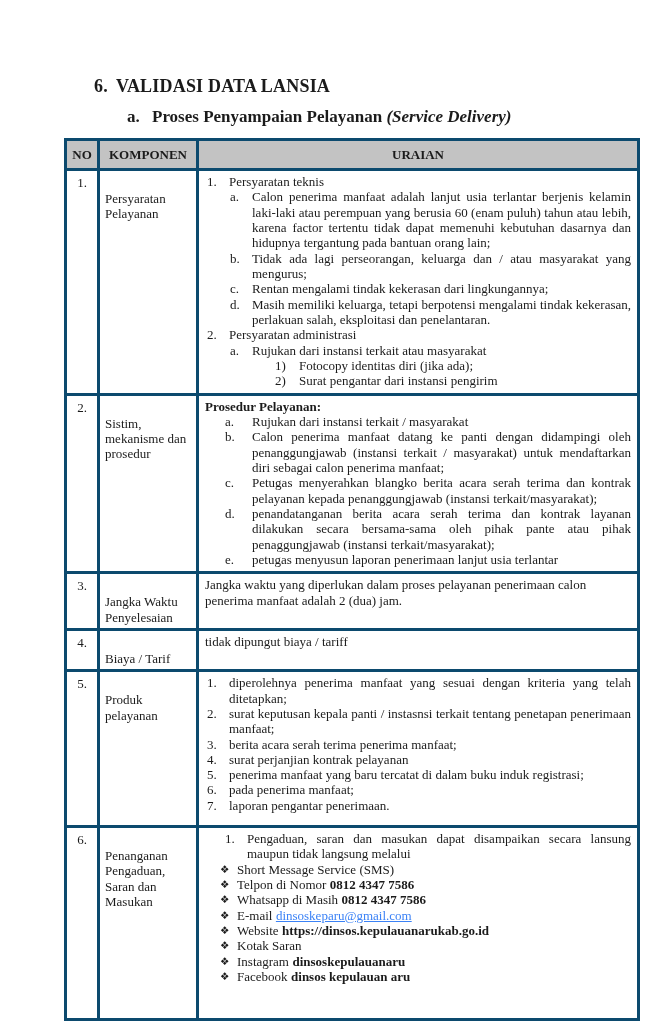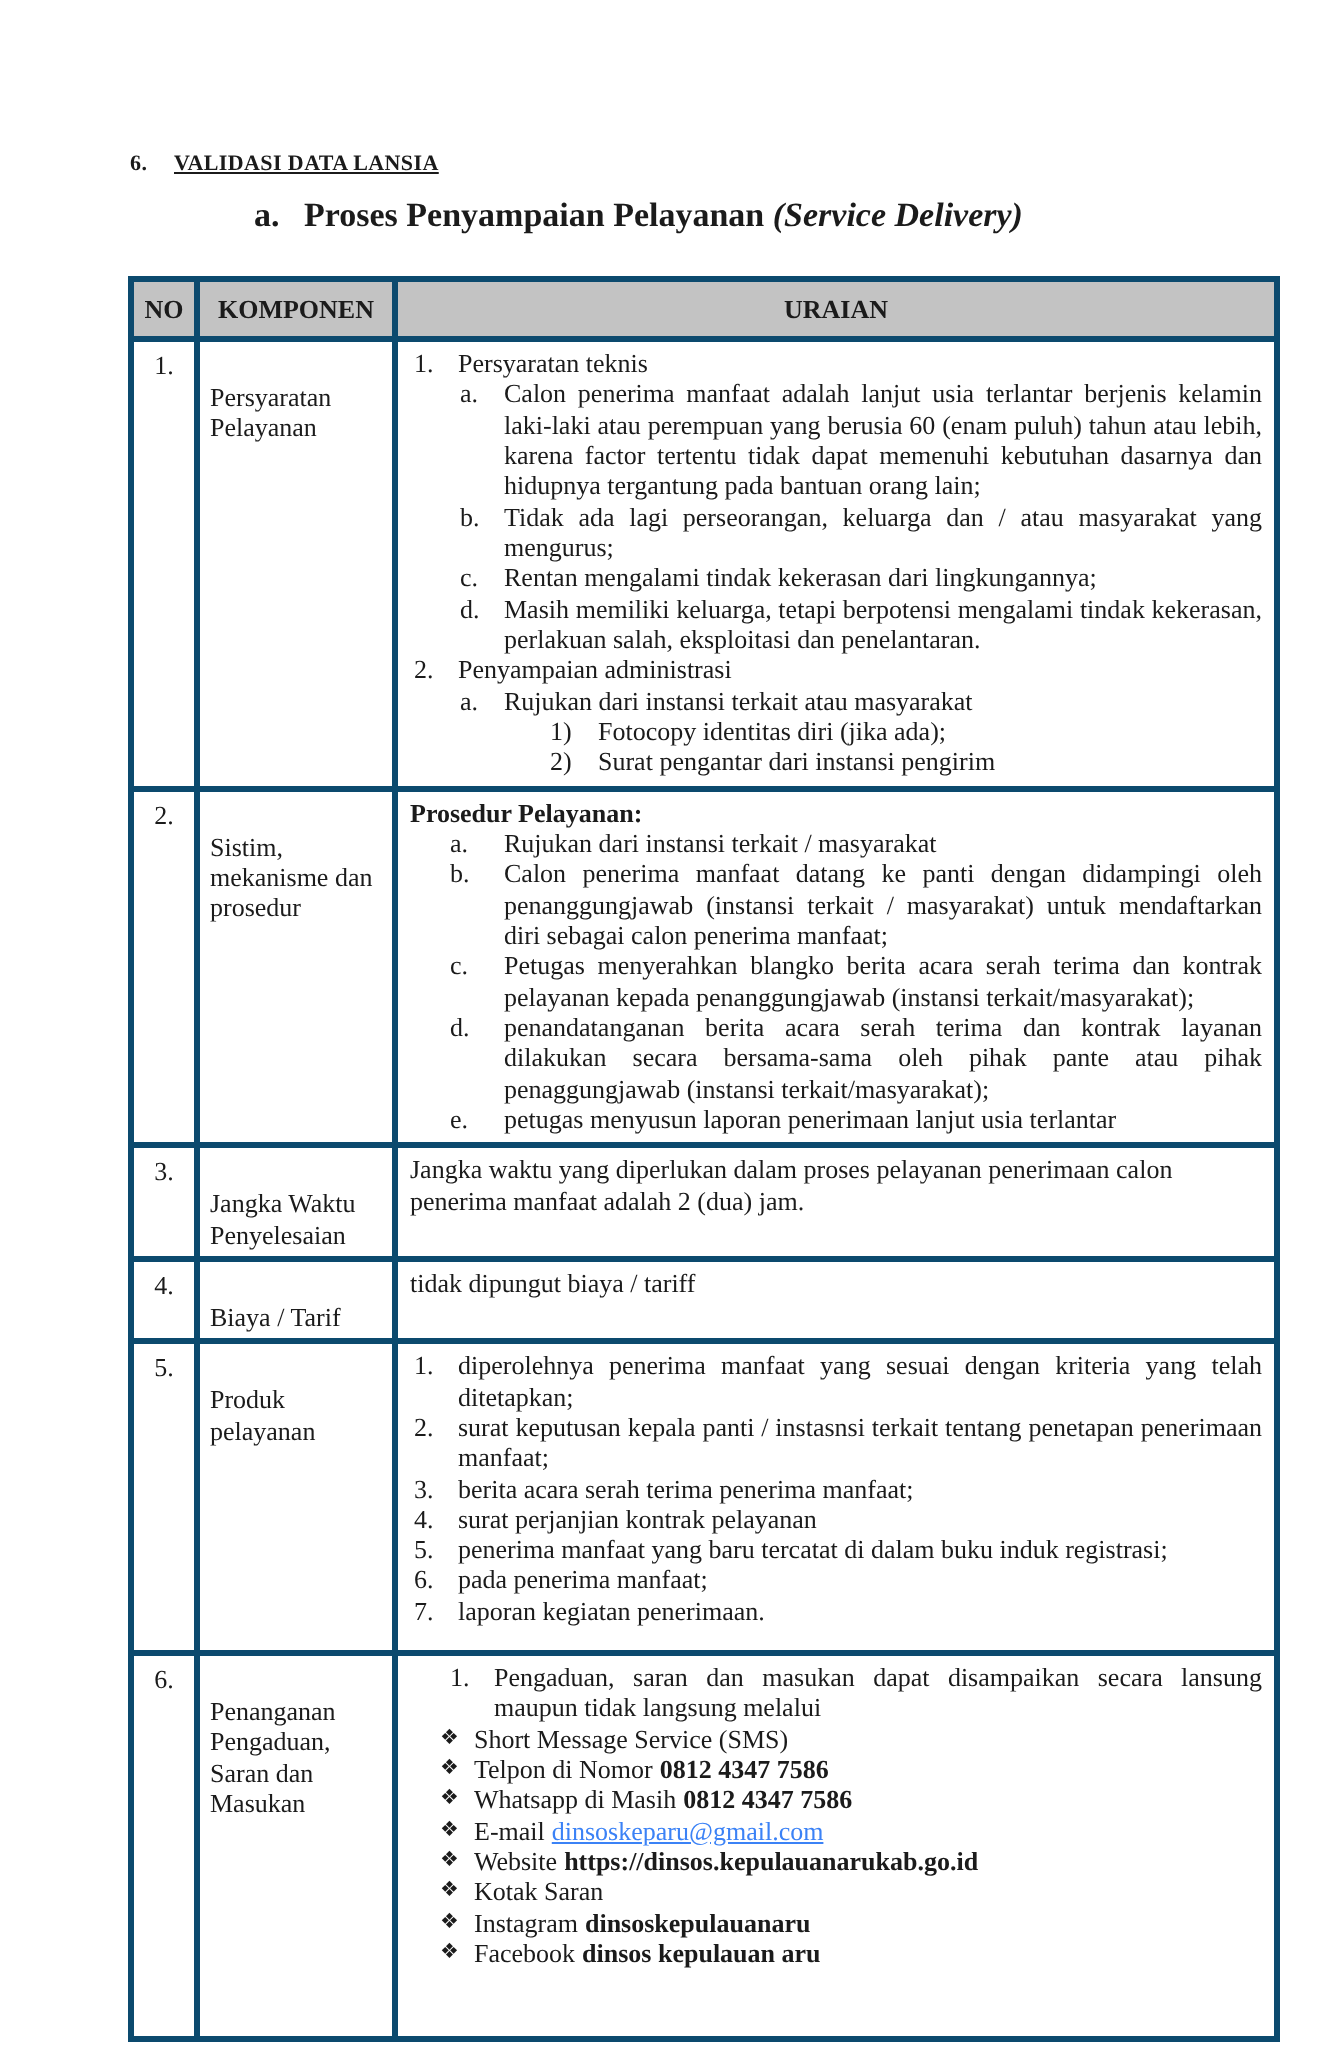--- a/index.html
+++ b/index.html
@@ -4,22 +4,22 @@
 <style>
   html,body { margin:0; padding:0; }
   body {
     width:667px; height:1024px; background:#ffffff;
     font-family:"Liberation Serif", serif;
     color:#1b1b1b;
   }
   .page { position:relative; width:667px; height:1024px; overflow:hidden; }
 
   .heading {
-    margin:76px 0 0 65px;
-    font-size:11px; font-weight:bold; letter-spacing:0.2px;text-decoration:underline;
+    margin:76px 0 0 94px;
+    font-size:18px; font-weight:bold; letter-spacing:0.2px;
   }
   .heading .num { display:inline-block; width:22px; }
   .subheading {
     margin:10px 0 0 127px;
     font-size:17px; font-weight:bold;
   }
   .subheading .letter { display:inline-block; width:25px; }
   .subheading .it { font-style:italic; }
 
   table.doc {
@@ -123,21 +123,21 @@
         <div class="li l2">
           <span class="m">c.</span>
           <span class="t">Rentan mengalami tindak kekerasan dari lingkungannya;</span>
         </div>
         <div class="li l2">
           <span class="m">d.</span>
           <span class="t">Masih memiliki keluarga, tetapi berpotensi mengalami tindak kekerasan, perlakuan salah, eksploitasi dan penelantaran.</span>
         </div>
         <div class="li l1">
           <span class="m">2.</span>
-          <span class="t">Penyampaian administrasi</span>
+          <span class="t">Persyaratan administrasi</span>
         </div>
         <div class="li l2">
           <span class="m">a.</span>
           <span class="t">Rujukan dari instansi terkait atau masyarakat</span>
         </div>
         <div class="li l3">
           <span class="m">1)</span>
           <span class="t">Fotocopy identitas diri (jika ada);</span>
         </div>
         <div class="li l3">
@@ -210,21 +210,21 @@
         <div class="li l1">
           <span class="m">5.</span>
           <span class="t">penerima manfaat yang baru tercatat di dalam buku induk registrasi;</span>
         </div>
         <div class="li l1">
           <span class="m">6.</span>
           <span class="t">pada penerima manfaat;</span>
         </div>
         <div class="li l1">
           <span class="m">7.</span>
-          <span class="t">laporan kegiatan penerimaan.</span>
+          <span class="t">laporan pengantar penerimaan.</span>
         </div>
       </td>
     </tr>
 
     <tr>
       <td class="no">6.</td>
       <td class="komp">Penanganan Pengaduan, Saran dan Masukan</td>
       <td class="ura pb36">
         <div class="li r6item">
           <span class="m">1.</span>

